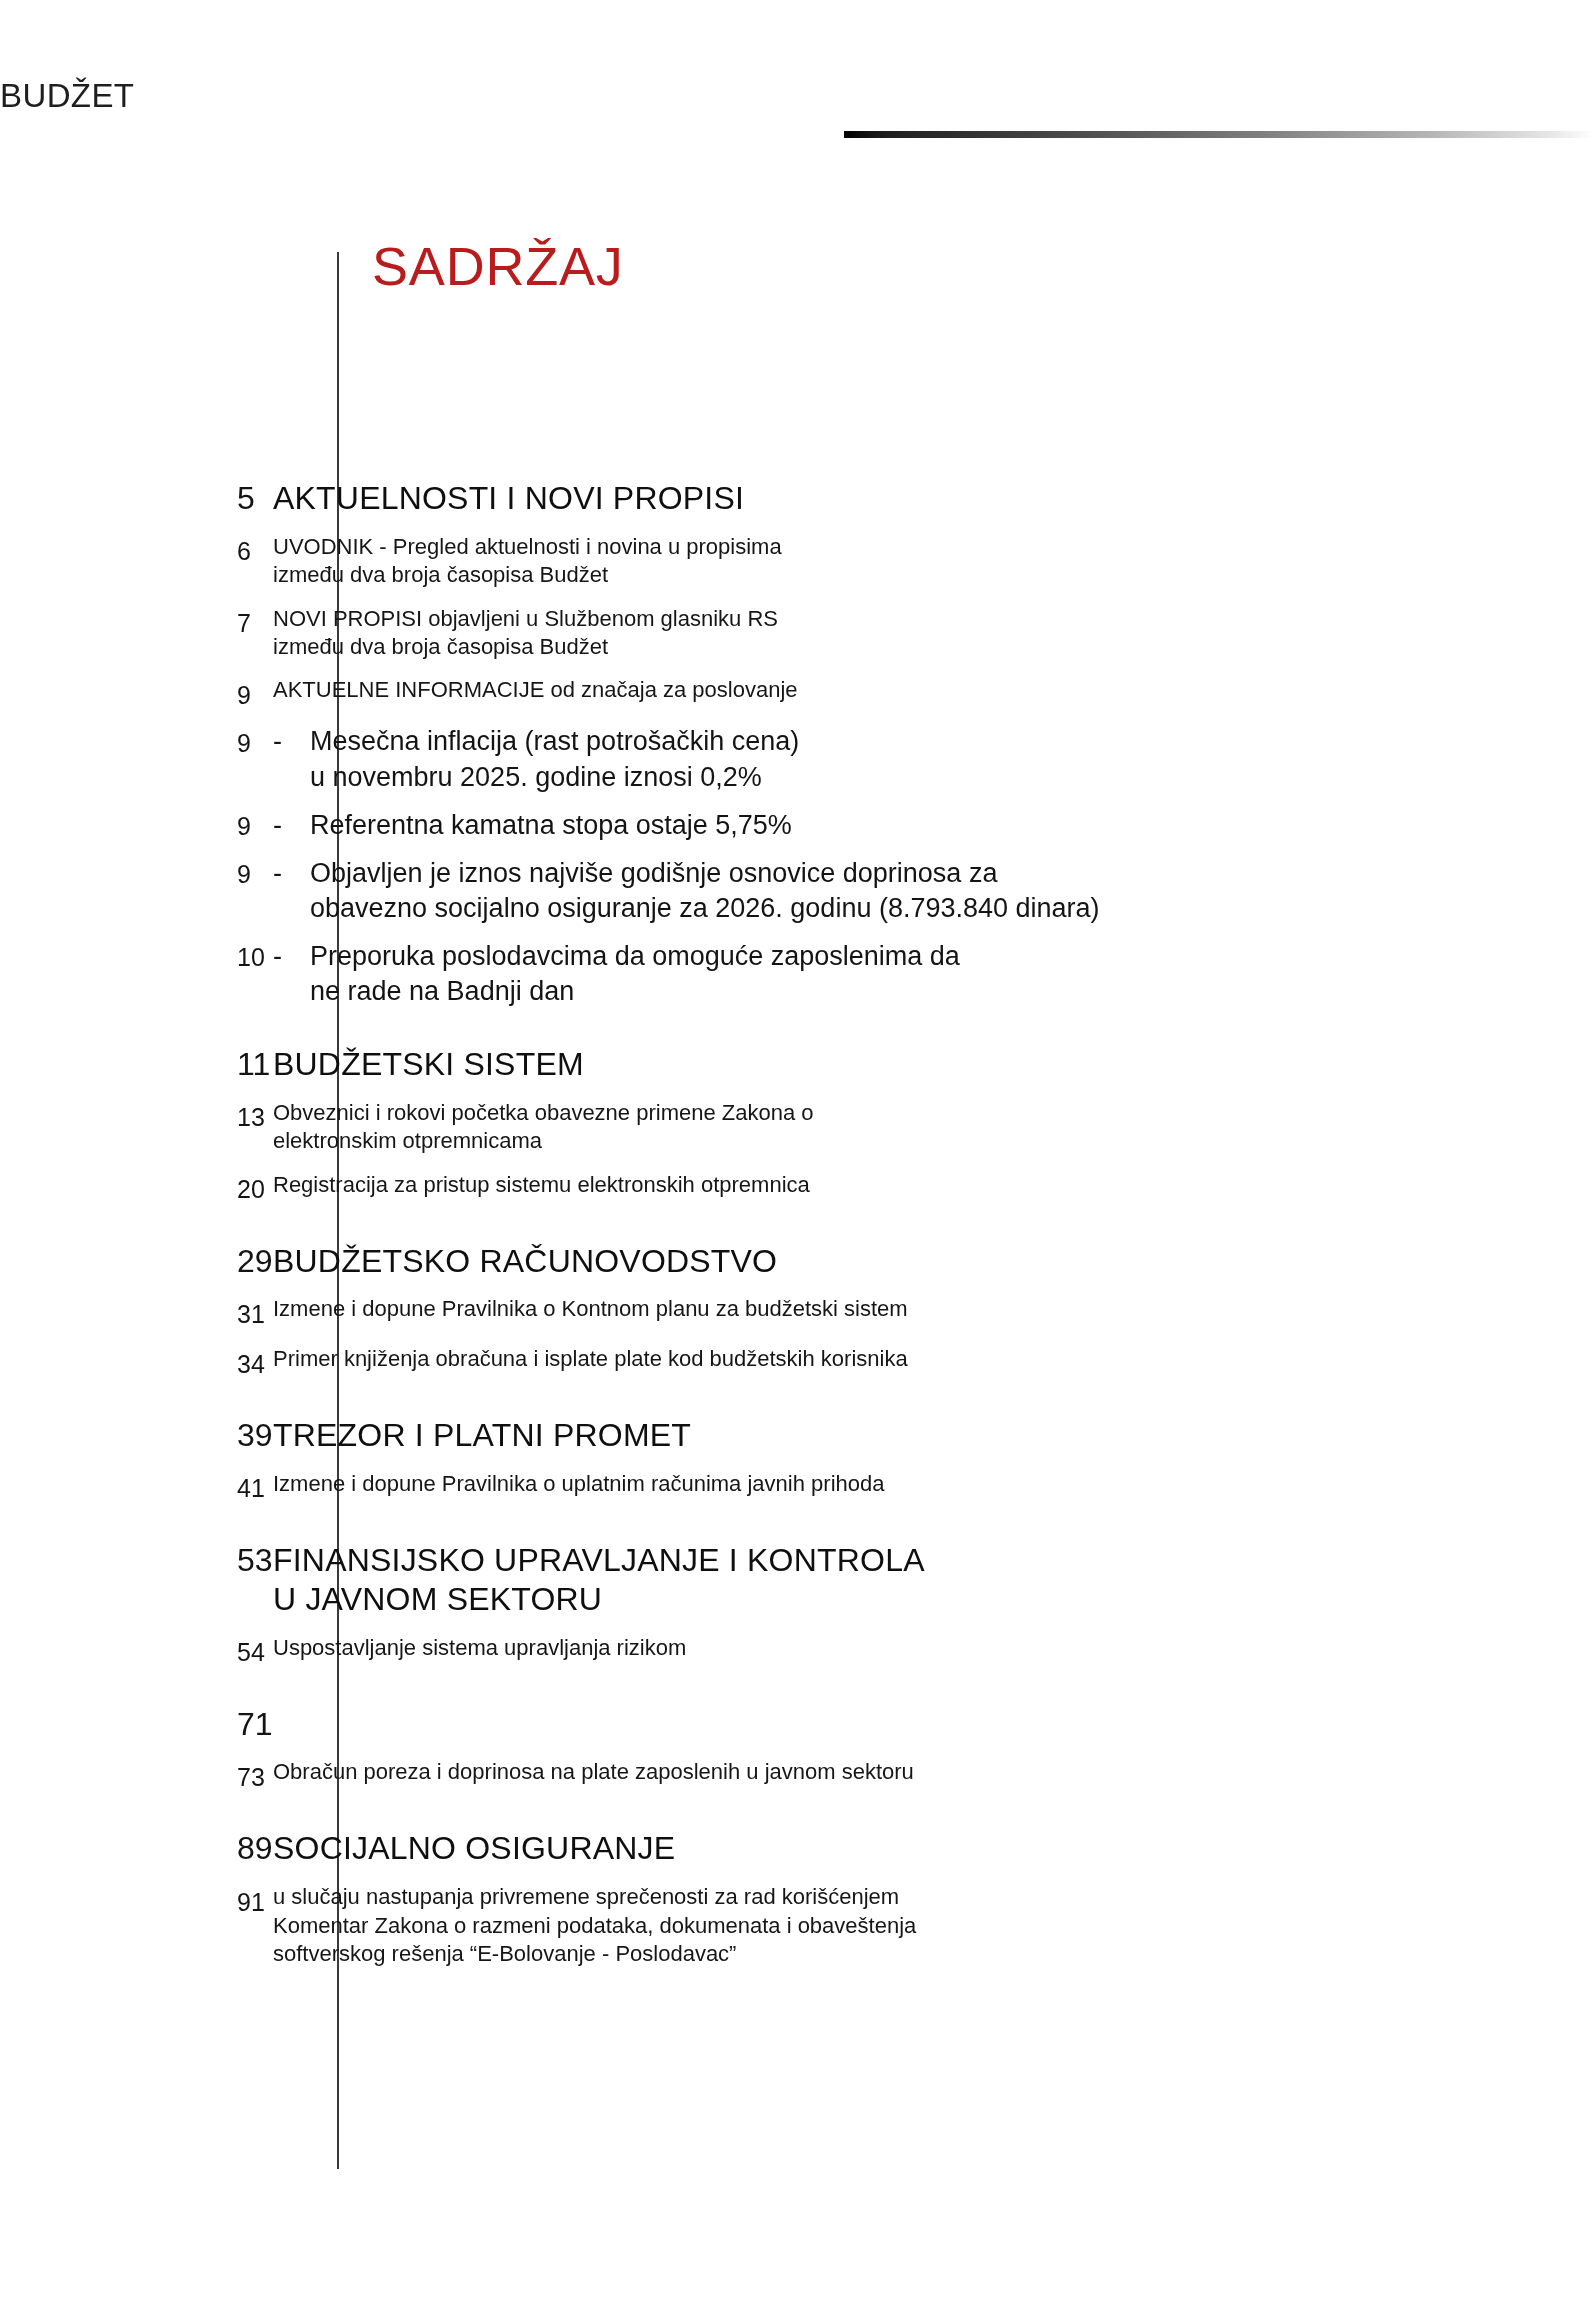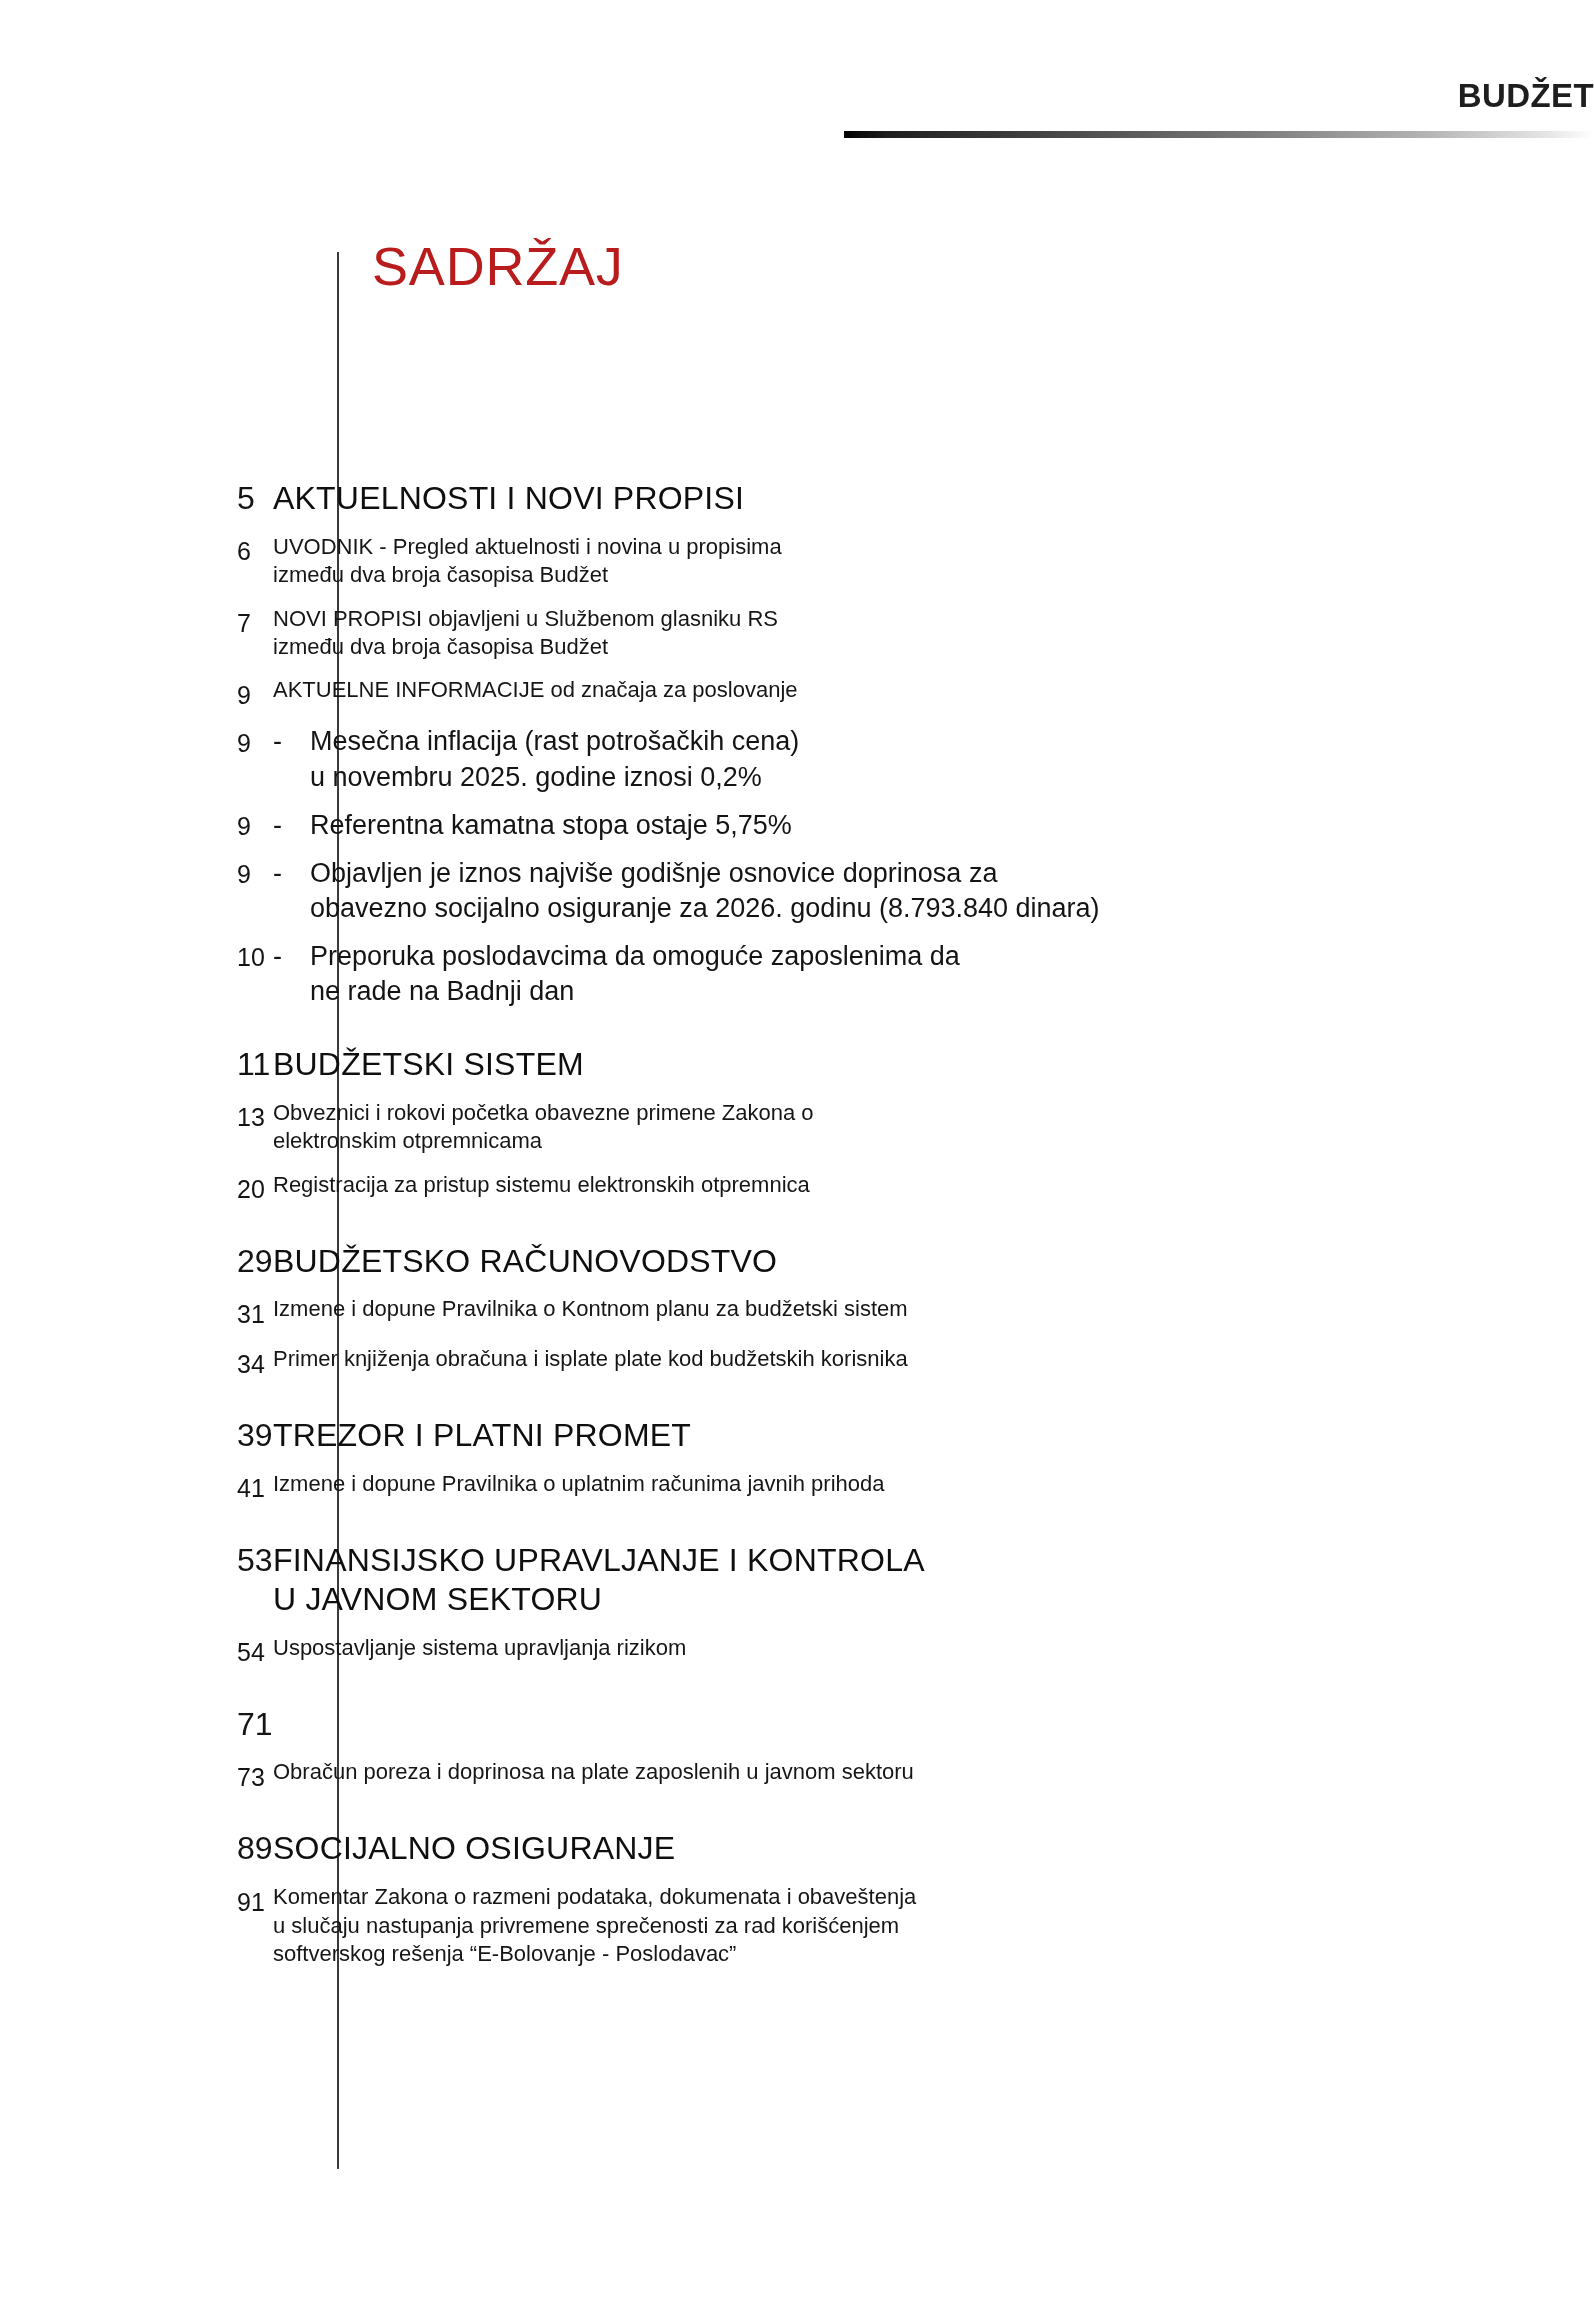--- a/index.html
+++ b/index.html
@@ -24,23 +24,23 @@
     top: 79px;
     left: 0;
     width: 1594px;
     height: 65px;
   }
   .running-header-title {
     position: absolute;
     top: 0;
     left: 0;
     width: 1594px;
-    text-align: right;
+    text-align: left;
     font-size: 33px;
-    font-weight: 700;
+    font-weight: 400;
     letter-spacing: 0.4px;
     color: #1e1e1e;
     line-height: 1;
     font-family: "Liberation Sans", "DejaVu Sans", sans-serif;
   }
   .running-header-rule {
     position: absolute;
     top: 52px;
     left: 844px;
     width: 750px;
@@ -311,21 +311,21 @@
       </div>
       <div class="toc-row row-section">
         <div class="toc-num">89</div>
         <div class="toc-text">
           <span class="line">SOCIJALNO OSIGURANJE</span>
         </div>
       </div>
       <div class="toc-row row-item">
         <div class="toc-num">91</div>
         <div class="toc-text">
+          <span class="line">u slučaju nastupanja privremene sprečenosti za rad korišćenjem</span>
           <span class="line">Komentar Zakona o razmeni podataka, dokumenata i obaveštenja</span>
-          <span class="line">u slučaju nastupanja privremene sprečenosti za rad korišćenjem</span>
           <span class="line">softverskog rešenja “E-Bolovanje - Poslodavac”</span>
         </div>
       </div>
     </div>
 
 </div>
 
 
 </body></html>

